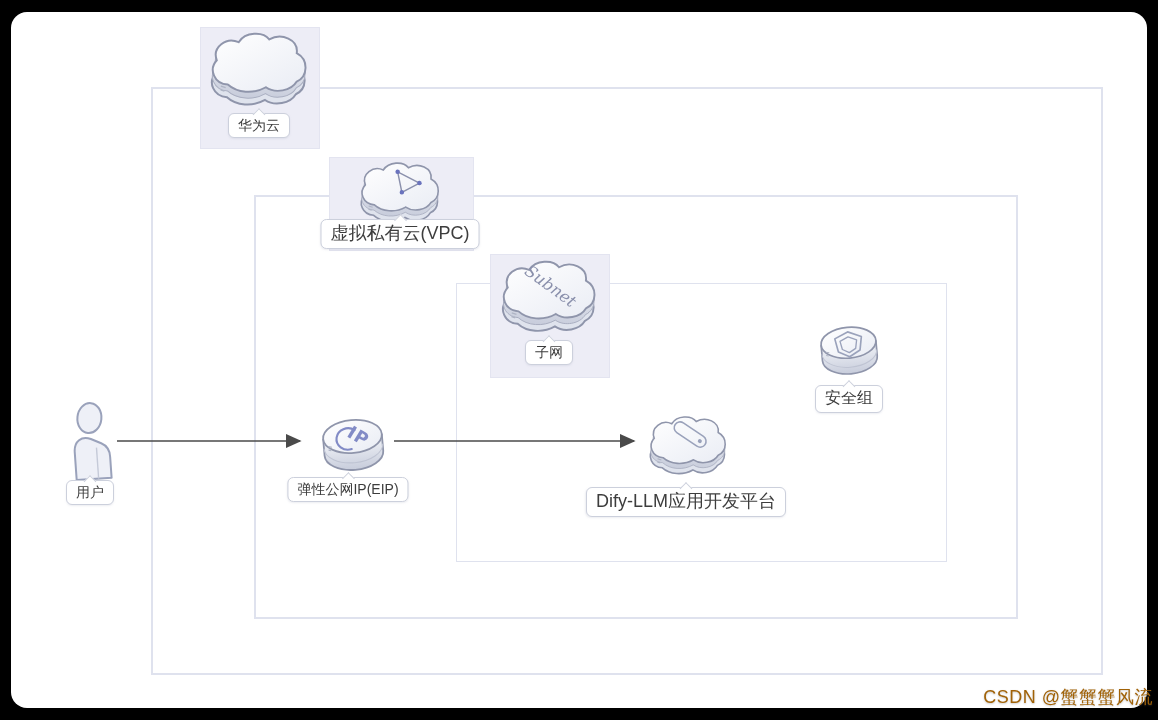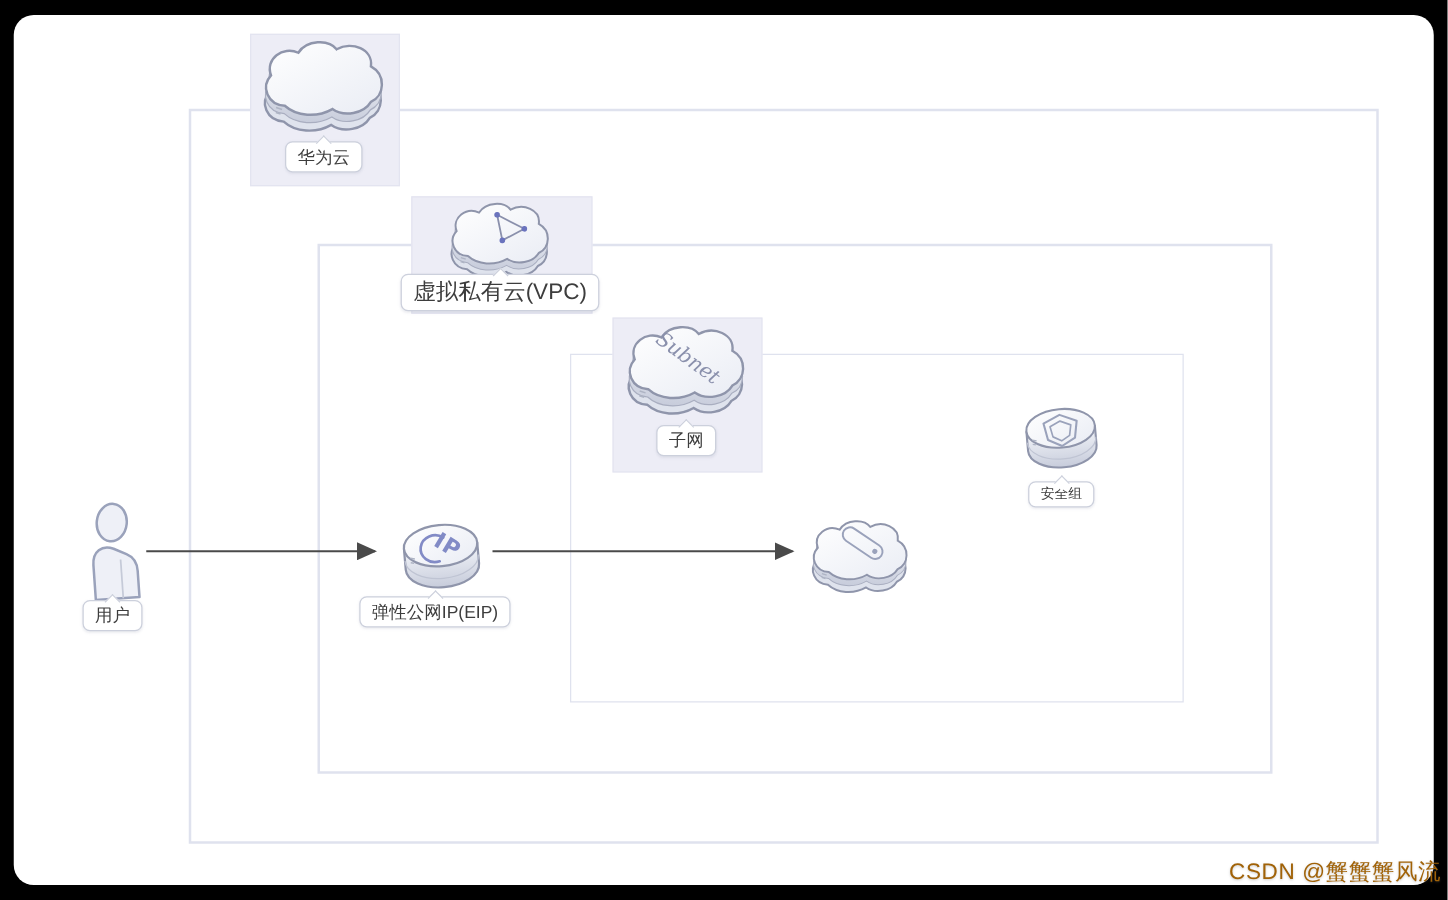--- a/index.html
+++ b/index.html
@@ -30,21 +30,21 @@
     background:#fff;border:1px solid #ccd0dc;border-radius:6px;
     padding:2px 9px 3px 9px;font-size:14px;color:#3d3d3d;white-space:nowrap;
     box-shadow:0 1px 2px rgba(150,155,175,0.18);line-height:1.3;
   }
   .label::before{
     content:"";position:absolute;top:-4.5px;left:50%;width:8px;height:8px;
     background:#fff;border-left:1px solid #ccd0dc;border-top:1px solid #ccd0dc;
     transform:translateX(-50%) rotate(45deg);
   }
   .label-big{font-size:18px;}
-  .label-small{font-size:11px;}
+  .label-small{font-size:16px;}
   .arrows{position:absolute;left:0;top:0;width:1158px;height:720px;pointer-events:none;}
   .watermark{
     position:absolute;right:5px;top:685px;z-index:20;
     font-size:18px;color:#a16207;letter-spacing:0.5px;
     text-shadow:0 1px 2px rgba(100,100,100,0.35);
   }
   svg text{font-family:"DejaVu Sans",sans-serif;}
   .subnet-word{font-family:"DejaVu Serif",serif;font-style:italic;}
 </style>
 </head>
@@ -153,20 +153,21 @@
       <path d="M24,58 C10,58 3,44 11,34 C5,21 19,9 32,14 C38,3 56,1 63,9 C75,1 93,7 92,21 C105,27 105,44 94,50 C89,60 73,64 63,58 C51,66 34,66 24,58 Z" transform="translate(0,13)" fill="#dfe3ed" stroke="#8f95ab" stroke-width="2"></path>
       <path d="M24,58 C10,58 3,44 11,34 C5,21 19,9 32,14 C38,3 56,1 63,9 C75,1 93,7 92,21 C105,27 105,44 94,50 C89,60 73,64 63,58 C51,66 34,66 24,58 Z" transform="translate(0,6.5)" fill="url(#sideGrad)" stroke="#a9aec0" stroke-width="1"></path>
       <path d="M24,58 C10,58 3,44 11,34 C5,21 19,9 32,14 C38,3 56,1 63,9 C75,1 93,7 92,21 C105,27 105,44 94,50 C89,60 73,64 63,58 C51,66 34,66 24,58 Z" fill="url(#topGrad)" stroke="#8f95ab" stroke-width="2"></path>
       <path d="M17,60 l5,1.2 M17,64 l4,1" stroke="#aeb4c4" stroke-width="1.3" fill="none"></path>
       <g transform="rotate(30 57 27)">
         <rect x="33" y="19" width="46" height="15" rx="7.5" fill="none" stroke="#9aa2bb" stroke-width="2"></rect>
         <circle cx="71" cy="26.5" r="2.6" fill="#9aa2bb"></circle>
       </g>
     </g>
   </svg>
+  <div class="label label-big" style="left:686px;top:487px">Dify-LLM应用开发平台</div>
 
   <svg class="node-icon" style="left:68px;top:401px" width="46" height="80" viewBox="0 0 46 80">
     <g transform="rotate(-4 23 40)">
       <ellipse cx="23" cy="17" rx="12" ry="15" transform="rotate(10 23 17)" fill="#eef0f7" stroke="#9aa2bb" stroke-width="2"></ellipse>
       <path d="M6,78 L6,50 C6,39 14,34 23,38 L33,43 C39,46 41,51 41,57 L41,78 Z" fill="#eef0f7" stroke="#9aa2bb" stroke-width="2" stroke-linejoin="round"></path>
       <path d="M28,78 L28,47" stroke="#c5cad8" stroke-width="1.4" fill="none"></path>
     </g>
   </svg>
   <div class="label" style="left:90px;top:480px">用户</div>
 

